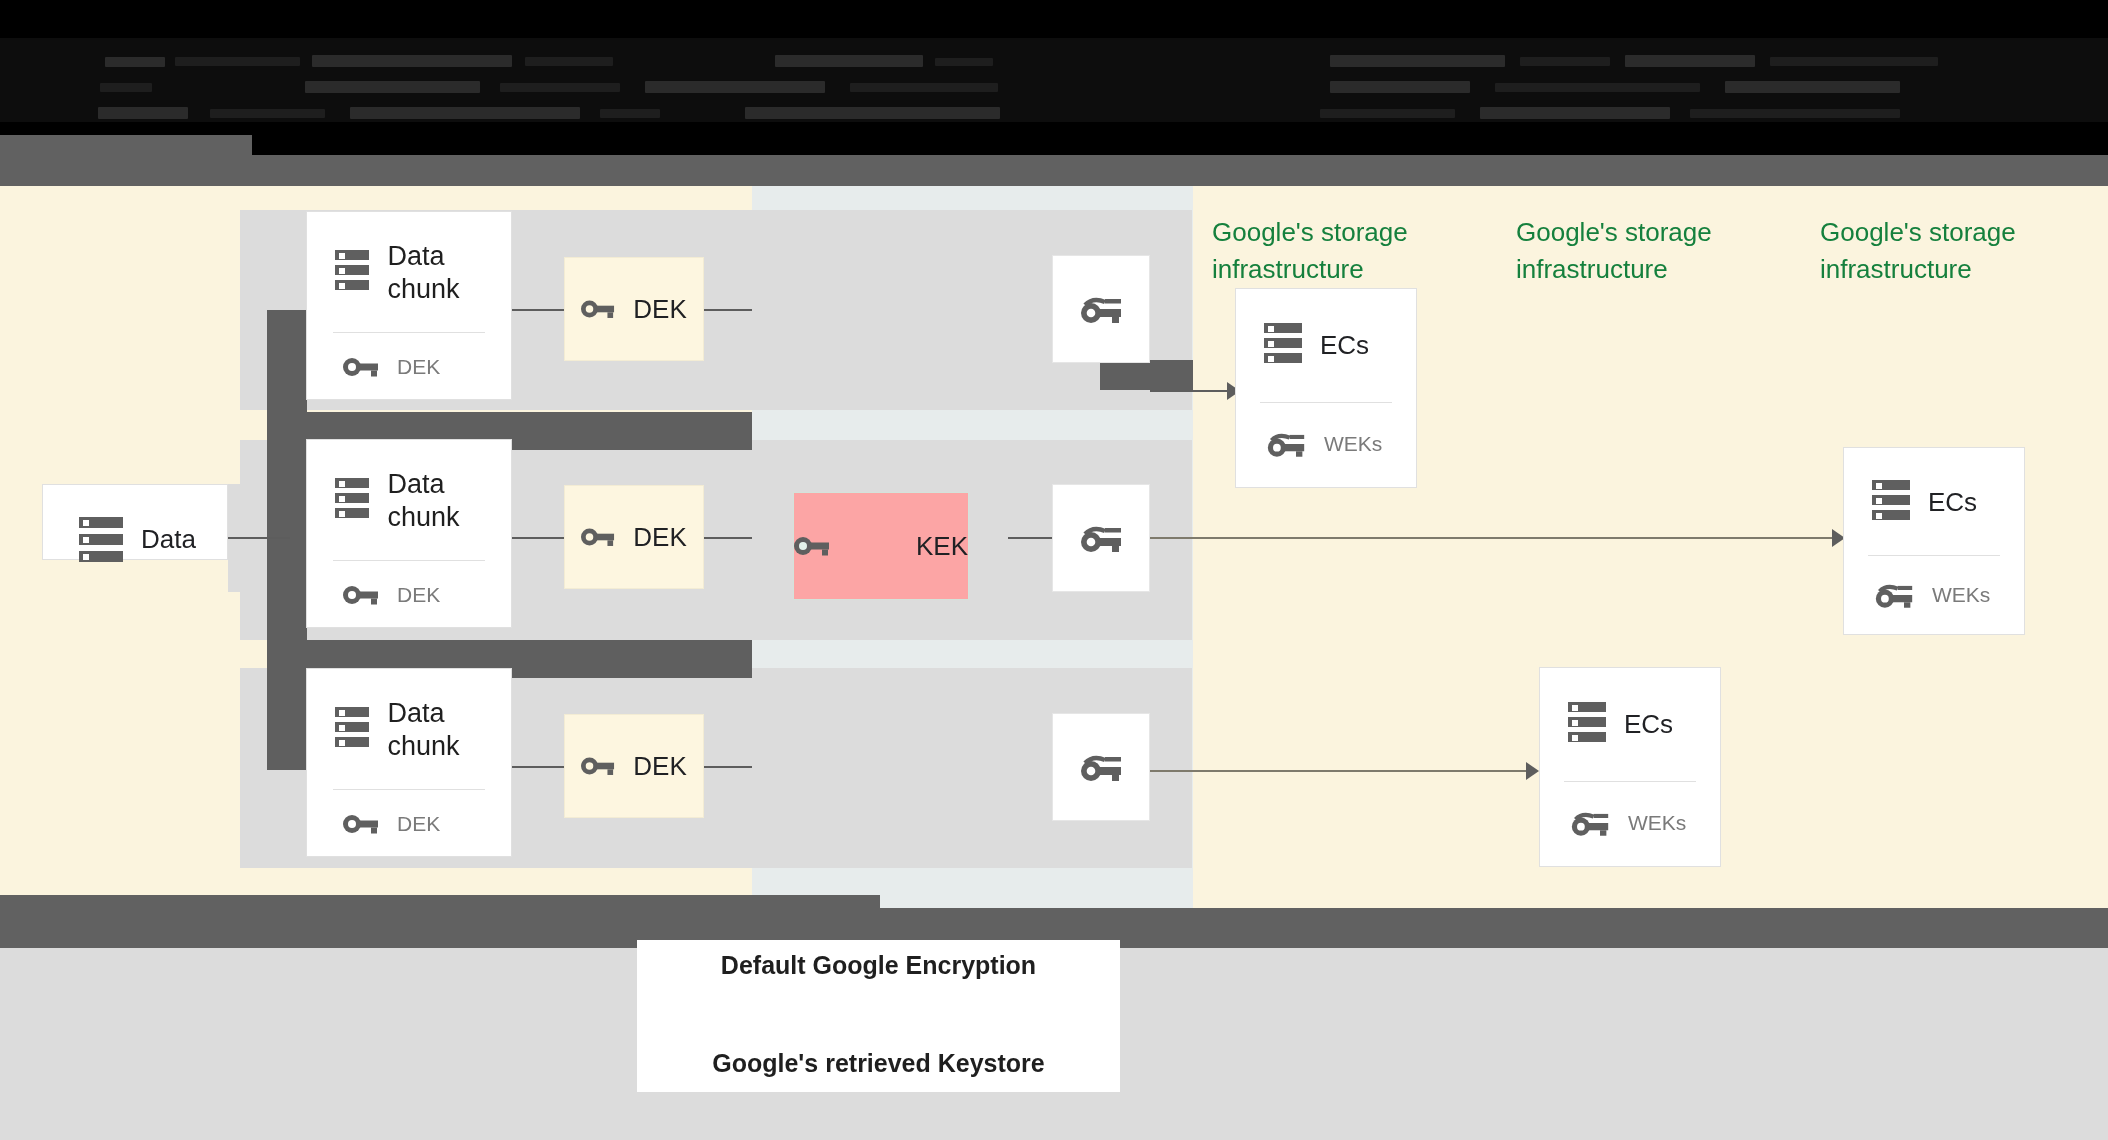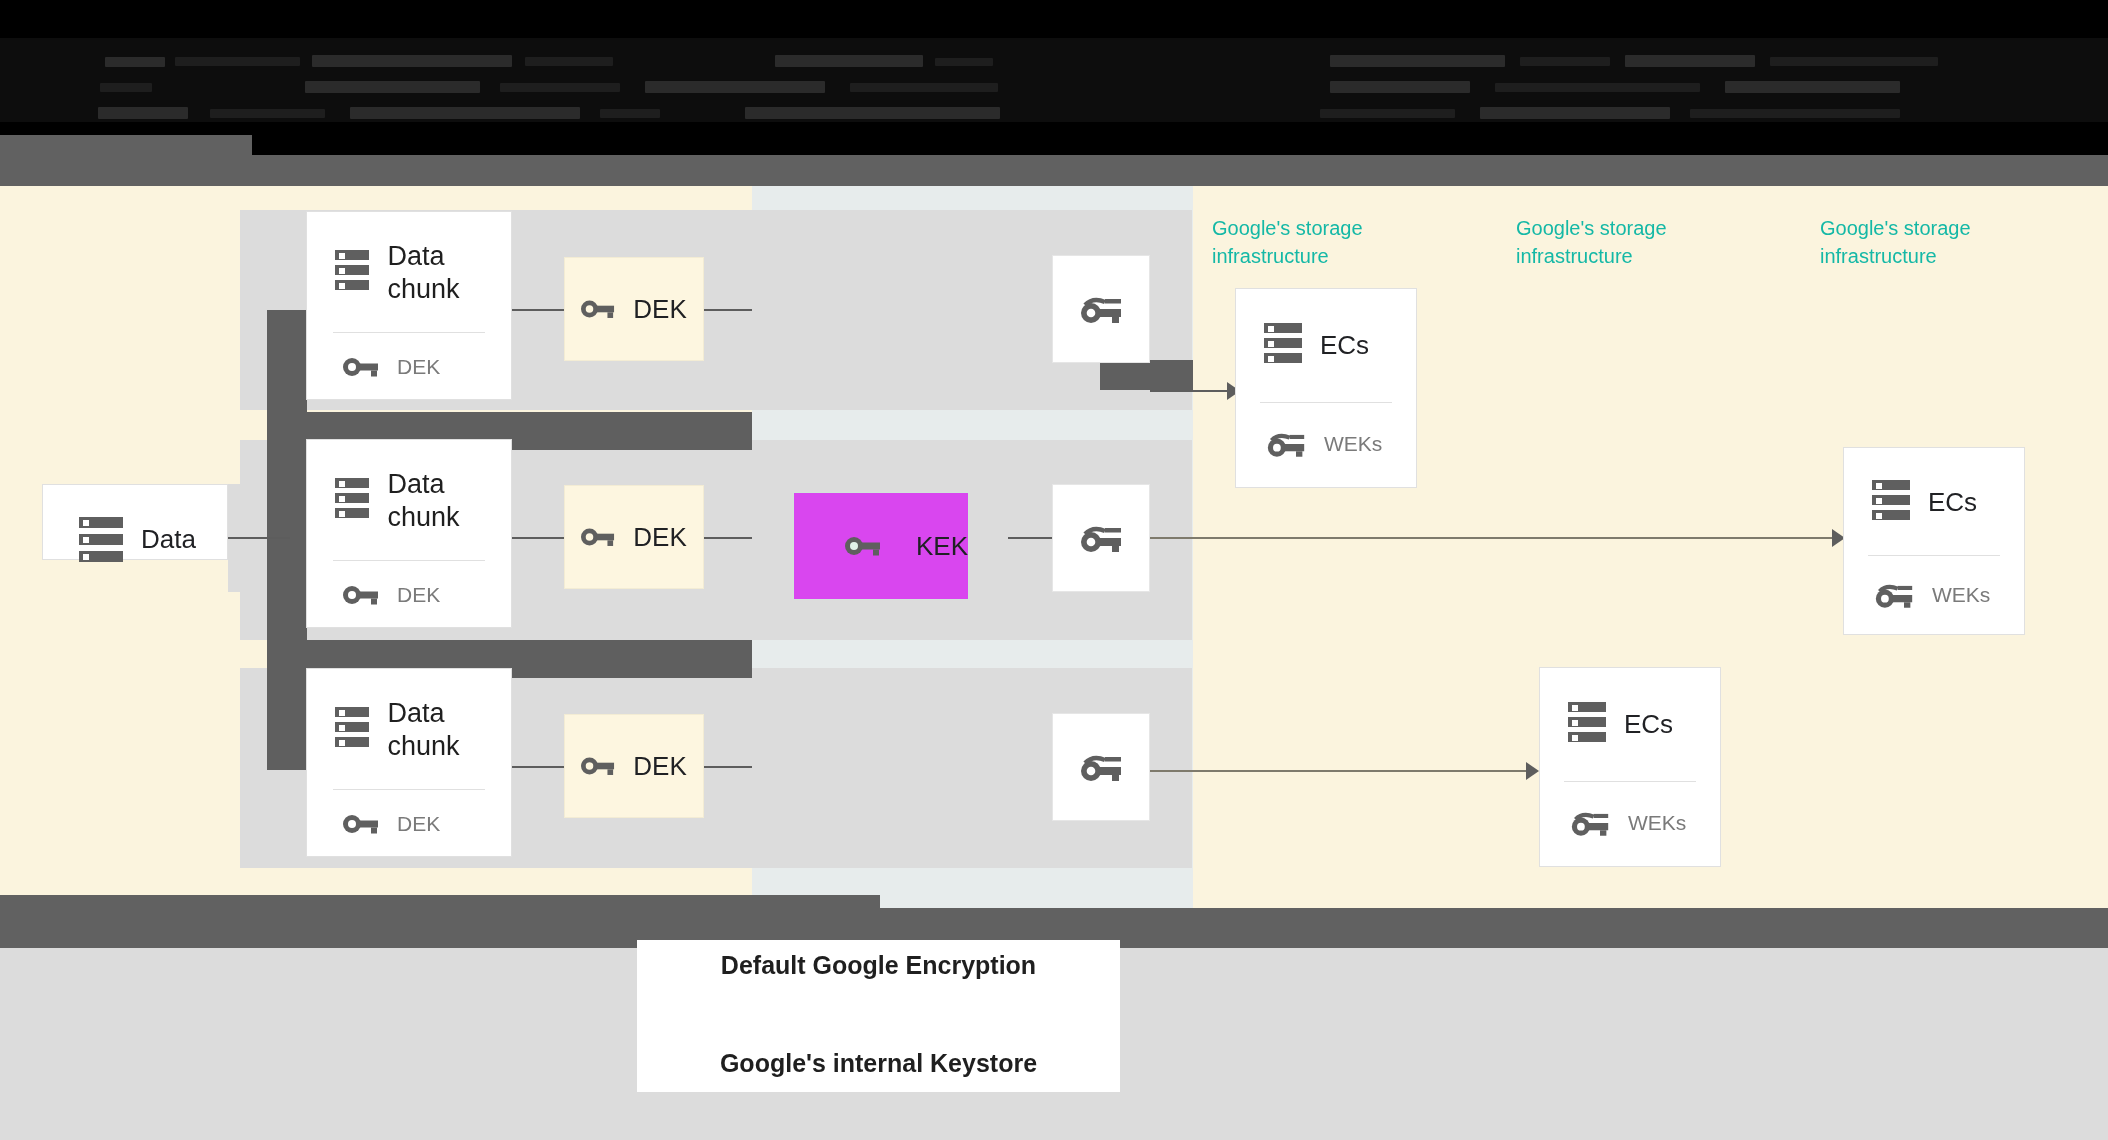--- a/index.html
+++ b/index.html
@@ -30,31 +30,31 @@
   .strip-gray{position:absolute;background:#dcdcdc;}
 
   
   .bar{position:absolute;background:#5f5f5f;}
 
   
   .card{position:absolute;background:#ffffff;border:1px solid #e0e0e0;box-sizing:border-box;}
   .card .row{display:flex;align-items:center;gap:18px;}
   .card .divider{height:1px;background:#e0e0e0;}
 
-  .kek-card{position:absolute;background:#d946ef;border:1px solid #d4e3db;box-sizing:border-box;
-            display:flex;align-items:center;justify-content:flex-end;gap:35px;}
+  .kek-card{position:absolute;background:#fca5a5;border:1px solid #d4e3db;box-sizing:border-box;
+            display:flex;align-items:center;justify-content:space-between;gap:35px;}
   .dek-card{position:absolute;background:#fdf6e0;border:1px solid #f3ecd4;box-sizing:border-box;
             display:flex;align-items:center;justify-content:center;gap:18px;}
   .keyonly-card{position:absolute;background:#ffffff;border:1px solid #e6e6e6;box-sizing:border-box;
             display:flex;align-items:center;justify-content:center;}
 
   .lbl-lg{font-size:27px;color:#1f1f1f;line-height:1.22;}
   .lbl-md{font-size:26px;color:#202124;}
   .lbl-sm{font-size:21px;color:#7a7a7a;}
-  .infra-lbl{position:absolute;font-size:20px;line-height:1.42;color:#14b8a6;width:210px;}
+  .infra-lbl{position:absolute;font-size:26px;line-height:1.42;color:#15803d;width:210px;}
 
   
   .wire{position:absolute;height:2px;background:#5d5d5d;}
   .wire-thin{position:absolute;height:2px;background:#7e7a6c;}
   .arrowhead{position:absolute;width:0;height:0;border-top:9px solid transparent;
              border-bottom:9px solid transparent;border-left:13px solid #5d5d5d;}
 
   
   .caption{position:absolute;background:#fff;display:flex;flex-direction:column;
            align-items:center;justify-content:center;box-sizing:border-box;}
@@ -361,17 +361,17 @@
   </div>
 
   <div class="gray-bot-notch"></div>
   <div class="gray-bot"></div>
   <div class="page-bot"></div>
 
   <div class="caption" style="left:637px;top:940px;width:483px;height:152px;">
     <div class="cap-title">Default Google Encryption</div>
     <div class="cap-body">
       <br>
-      <b>Google's internal Keystore</b>
+      <b>Google's retrieved Keystore</b>
     </div>
   </div>
 
 </div>
 
 </body></html>

